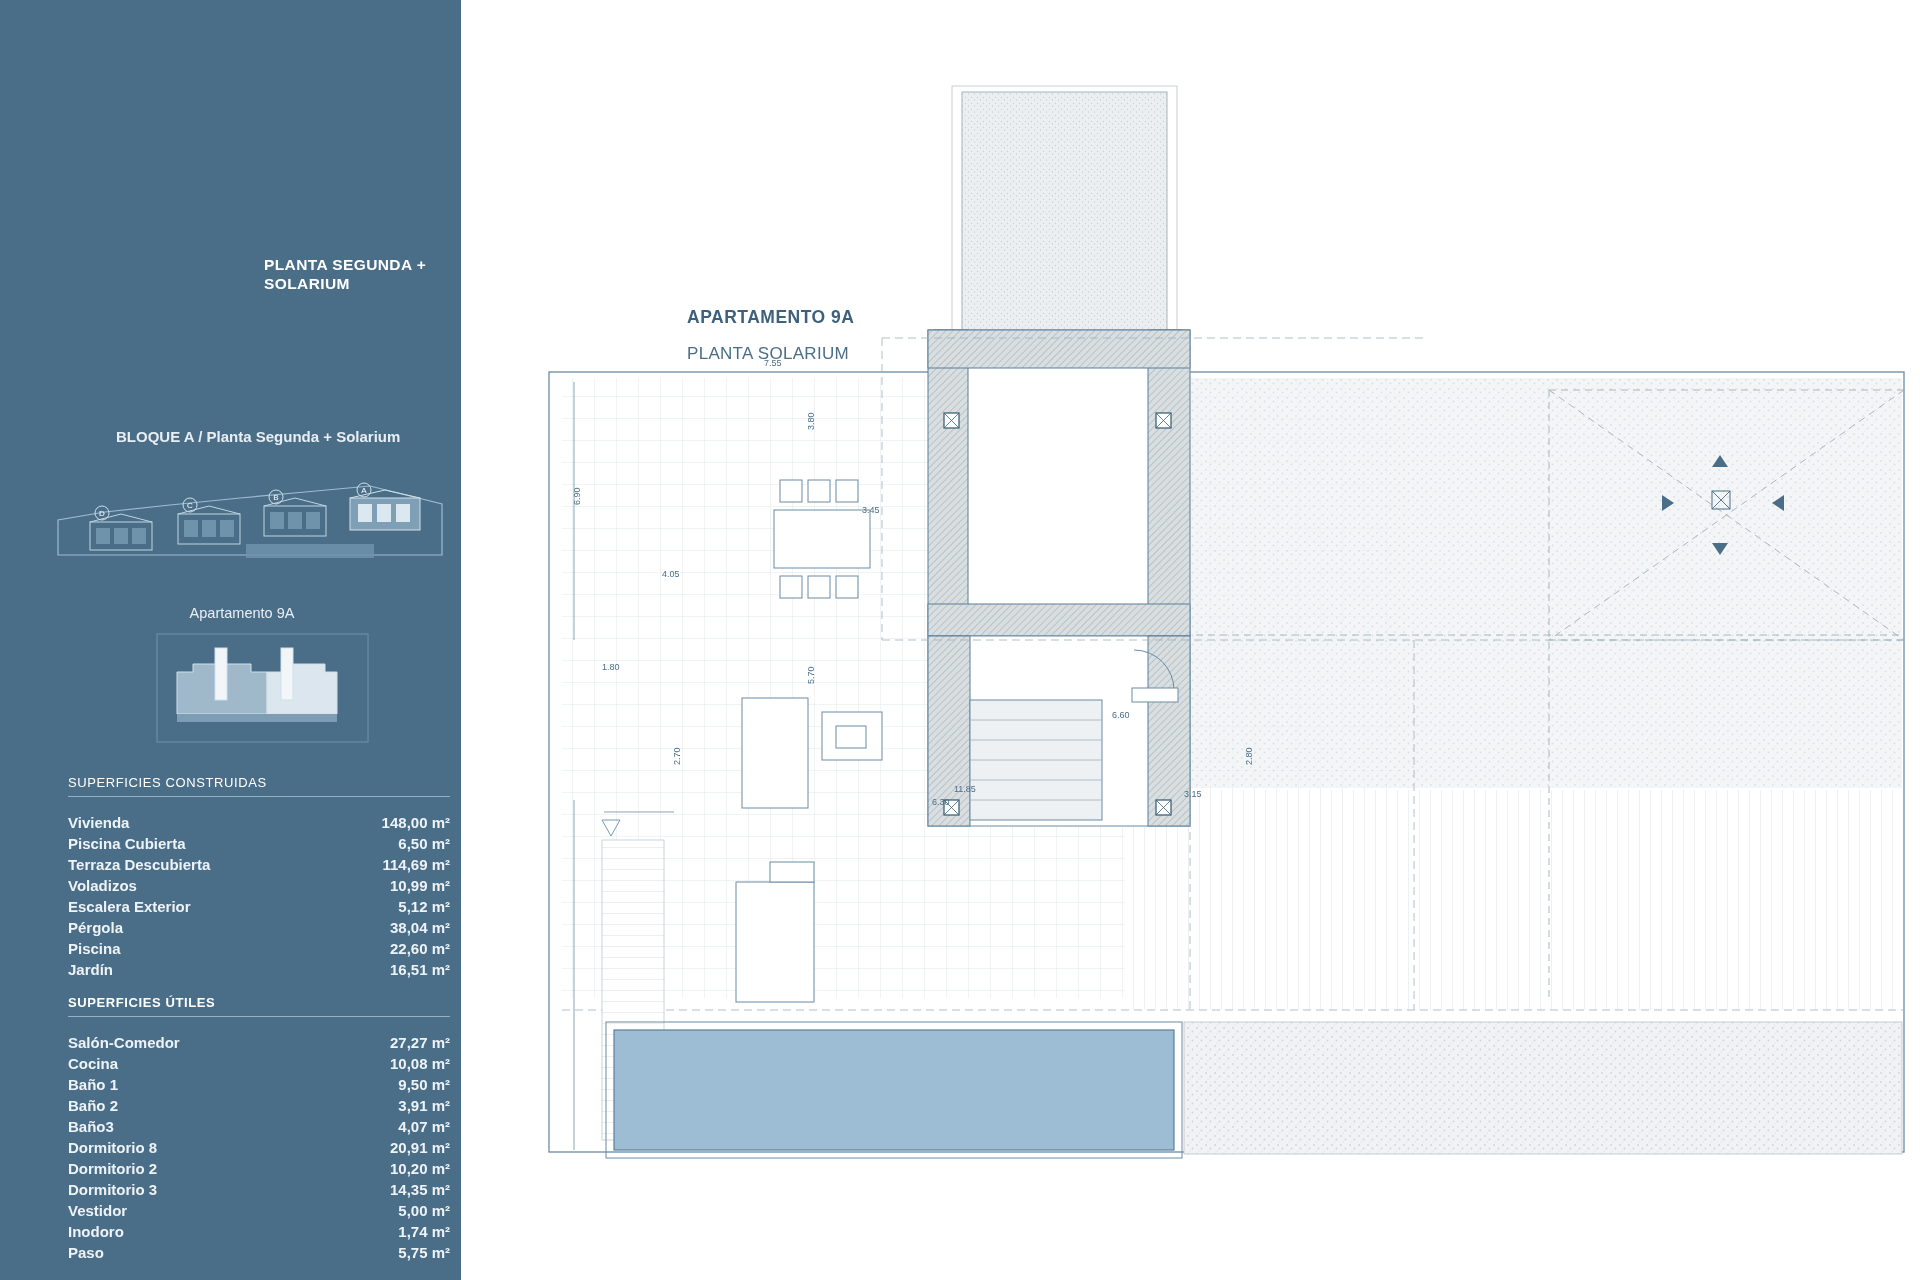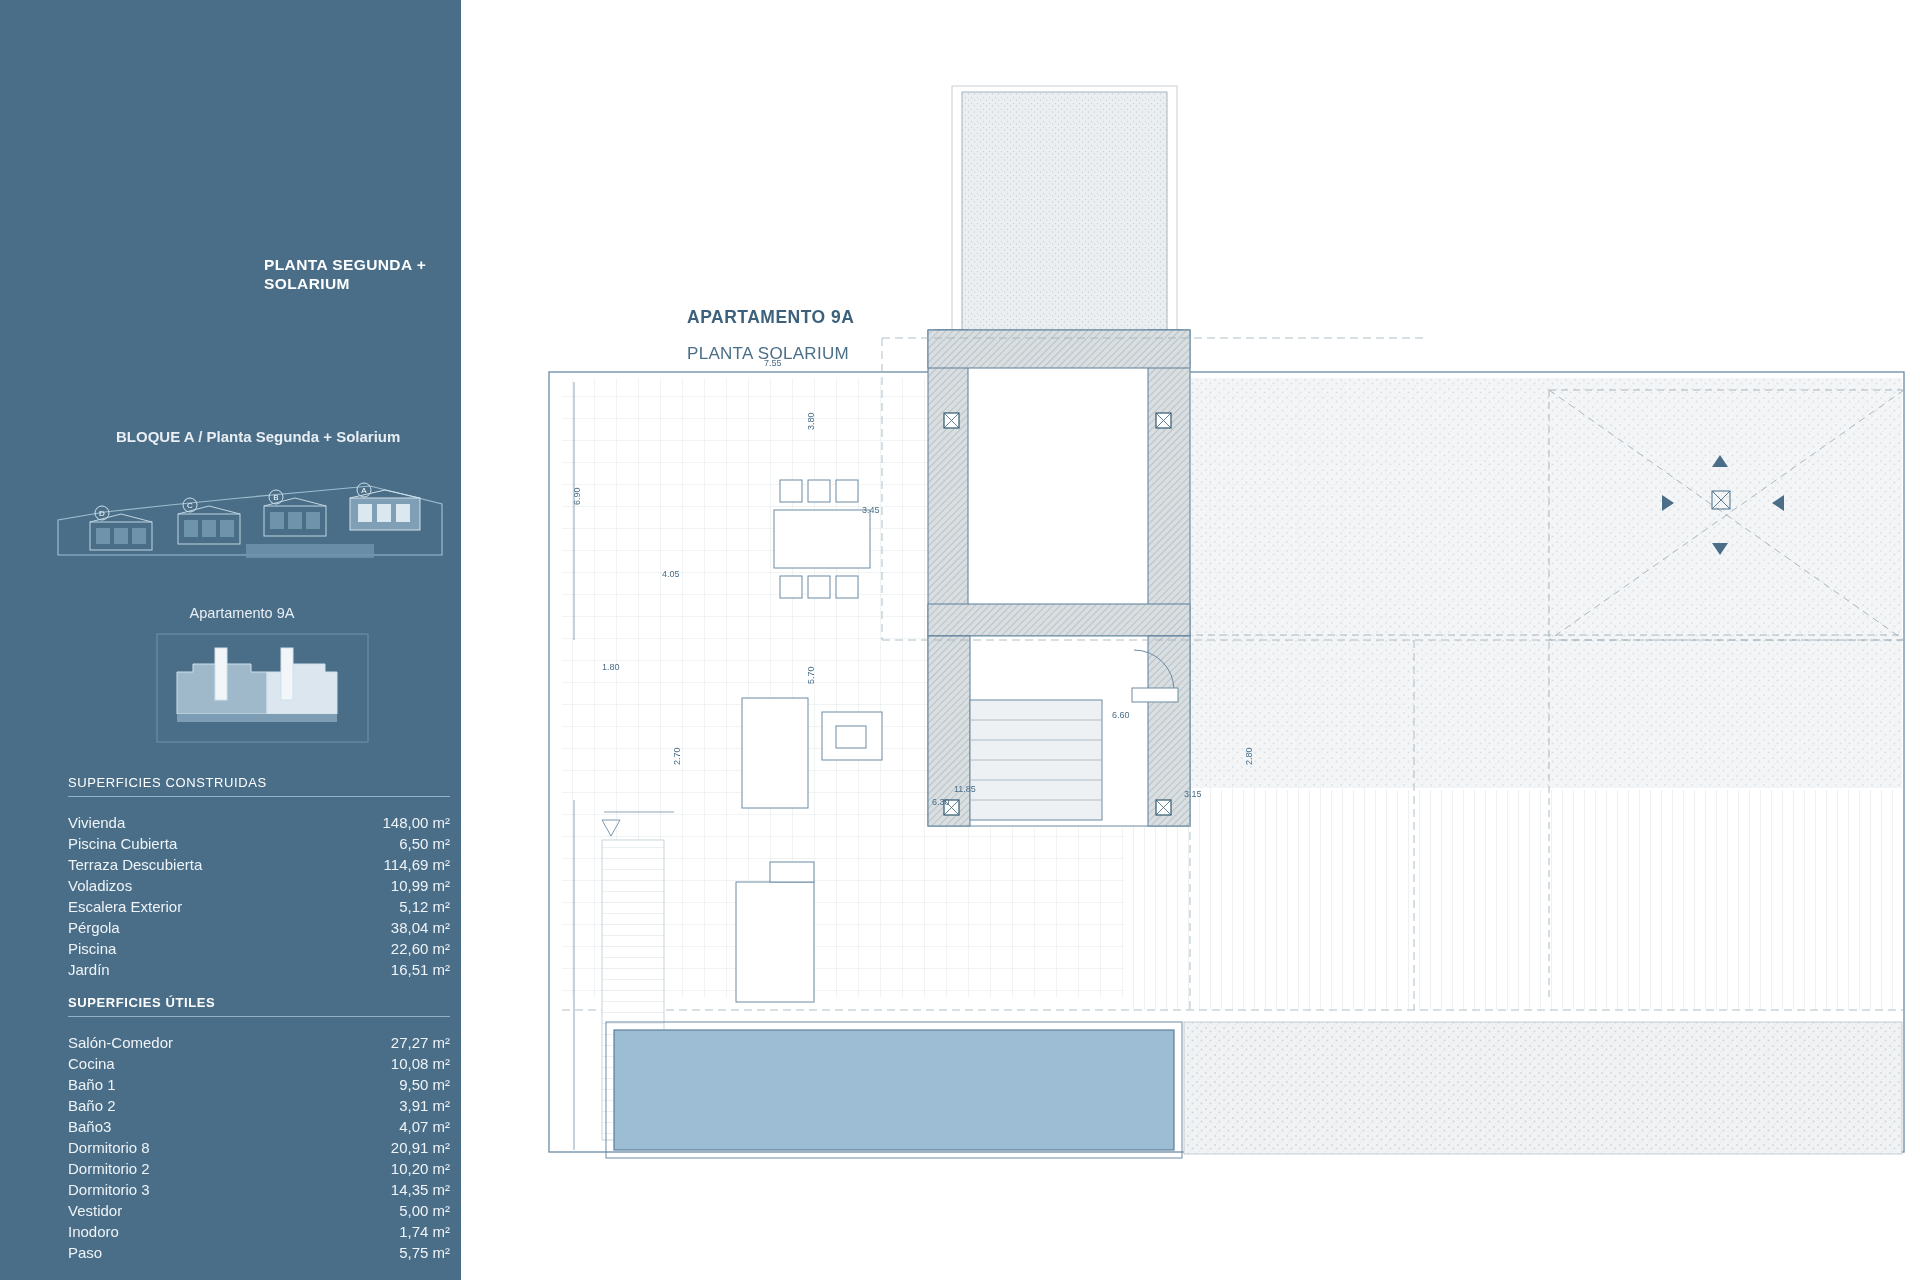--- a/index.html
+++ b/index.html
@@ -41,21 +41,21 @@
     border-bottom:1px solid #93b0c4;padding-bottom:6px;
   }
   #head-construidas{top:775px;}
   #head-utiles{top:995px;font-weight:bold;}
   .table{
     position:absolute;left:68px;width:382px;
     font-size:15px;color:#eef3f7;
   }
   #tbl-construidas{top:812px;}
   #tbl-utiles{top:1032px;}
-  .row{display:flex;justify-content:space-between;line-height:1.40;}
+  .row{display:flex;justify-content:space-between;line-height:1.40;font-weight:bold;}
   .row .val{text-align:center;white-space:nowrap;}
   
   #main{position:absolute;left:484px;top:0;width:1436px;height:1280px;background:#fff;}
   #apt-heading{
     position:absolute;left:203px;top:307px;
     font-size:17.5px;font-weight:bold;letter-spacing:.5px;color:#3d617c;
   }
   #apt-subheading{
     position:absolute;left:203px;top:344px;
     font-size:17px;color:#4a6e88;letter-spacing:.3px;

